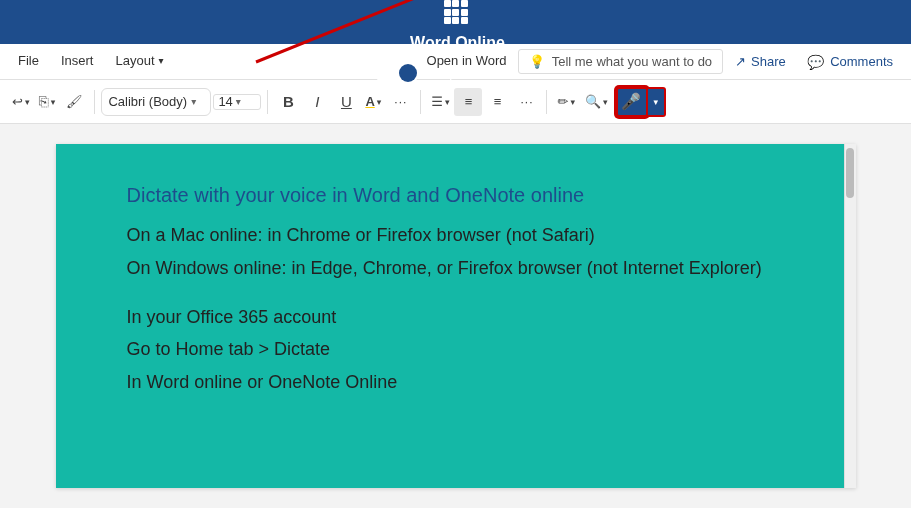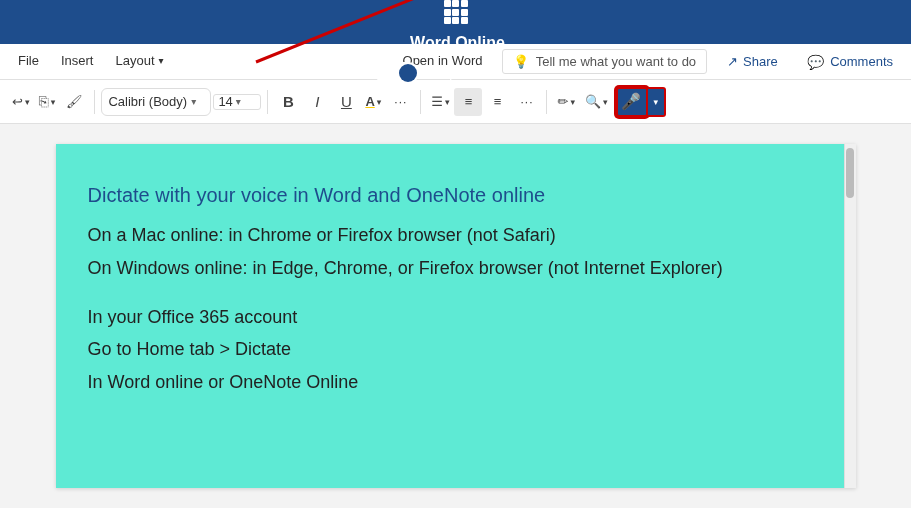--- a/index.html
+++ b/index.html
@@ -105,21 +105,21 @@
       font-weight: 600;
     }
     .menu-item .chevron {
       margin-left: 4px;
       font-size: 10px;
     }
     .menu-separator { flex: 1; }
     .menu-right {
       display: flex;
       align-items: center;
-      gap: 10px;
+      gap: 2px;
     }
     .tell-me {
       display: flex;
       align-items: center;
       gap: 6px;
       padding: 4px 10px;
       border: 1px solid #ddd;
       border-radius: 3px;
       font-size: 13px;
       color: #555;
@@ -240,25 +240,25 @@
       background: #f3f3f3;
       flex: 1;
       display: flex;
       justify-content: center;
       padding: 20px 0;
       height: calc(508px - 44px - 36px - 44px);
       overflow: hidden;
       position: relative;
     }
     .doc-page {
-      background: #5eead4;
+      background: #14b8a6;
       width: 800px;
       min-height: 320px;
       box-shadow: 0 1px 4px rgba(0,0,0,0.15);
-      padding: 40px 60px 40px 32px;
+      padding: 40px 60px 40px 71px;
       position: relative;
     }
     .doc-title-text {
       color: #1e4d8c;
       font-size: 20px;
       font-weight: 400;
       margin-bottom: 14px;
     }
     .doc-body p {
       font-size: 18px;

